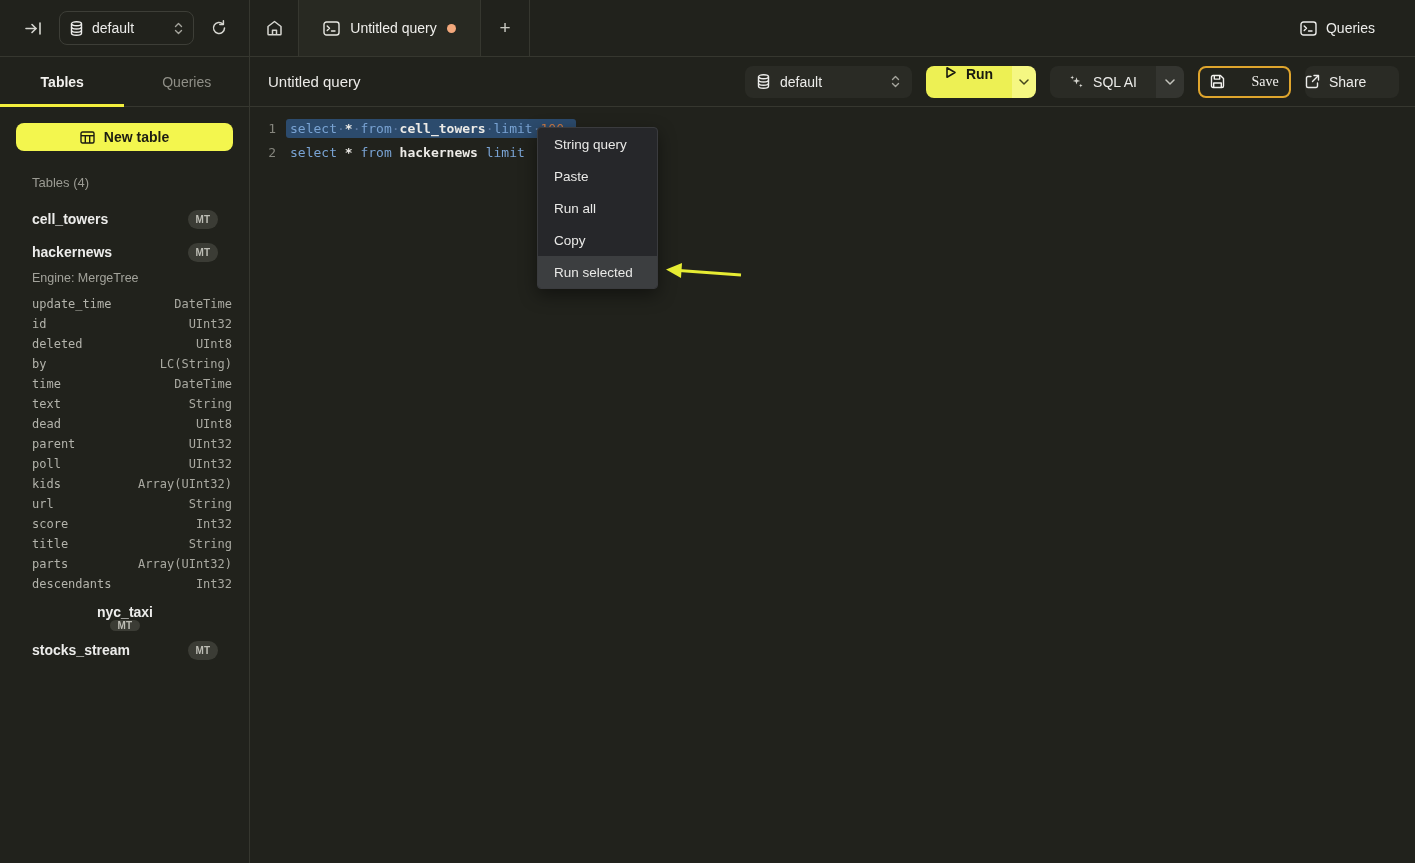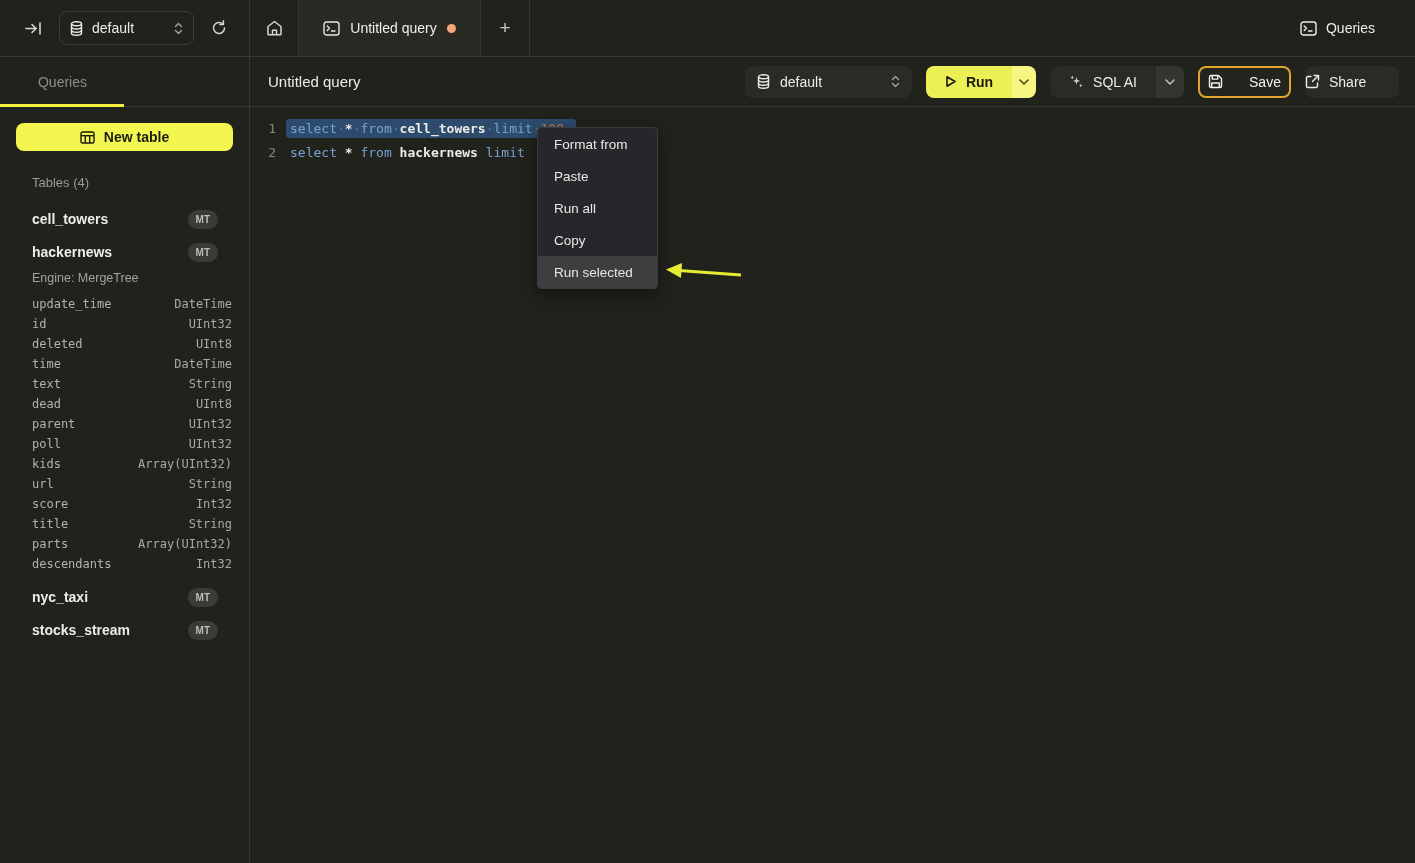--- a/index.html
+++ b/index.html
@@ -56,41 +56,41 @@
   .mt-badge { min-width:30px; height:19px; border-radius:10px; background:#3b3c35; color:#bdbdb5;
     font-size:10px; font-weight:700; letter-spacing:.4px; display:flex; align-items:center; justify-content:center; padding:0 7px; }
   .row-cell-towers { margin-top:13px; }
   .row-hackernews { margin-top:7px; }
   .engine-line { margin:6px 0 0 32px; font-size:12.5px; color:#a3a39b; }
   .columns { margin-top:9px; }
   .col-row { height:20px; display:flex; align-items:center; justify-content:space-between;
     padding:0 17px 0 32px; font-family:"DejaVu Sans Mono", monospace; font-size:12px; }
   .col-name { color:#b3b3ab; }
   .col-type { color:#a9a9a1; }
-  .row-nyc-taxi { margin-top:10px; }
+  .row-nyc-taxi { margin-top:10px;flex-direction:column; }
   .row-stocks { margin-top:7px; }
 
   
   .main-toolbar { position:absolute; left:250px; top:57px; width:1165px; height:50px;
     display:flex; align-items:center; padding:0 16px 0 18px; border-bottom:1px solid #36372f; }
   .query-title { font-size:15px; color:#ecebe8; }
   .toolbar-right { margin-left:auto; display:flex; align-items:center; gap:14px; }
   .db-select-main { width:167px; height:32px; background:#2a2b25; border-radius:8px;
     display:flex; align-items:center; padding:0 12px; gap:10px; cursor:pointer; color:#ececea; }
   .db-select-main .lbl { flex:1; font-size:14px; }
   .split-btn { height:32px; border-radius:8px; overflow:hidden; display:flex; cursor:pointer; }
-  .run-main { width:86px; background:#edf054; color:#191a10; display:flex; align-items:center; justify-content:center;
+  .run-main { width:86px; background:#edf054; color:#191a10; display:flex; align-items:flex-start; justify-content:center;
     gap:9px; font-size:14px; font-weight:600; }
   .run-caret { width:24px; background:#f5f782; color:#45461c; display:flex; align-items:center; justify-content:center; }
   .sqlai-main { width:106px; background:#2a2b25; color:#ececea; display:flex; align-items:center; justify-content:center;
     gap:9px; font-size:14px; }
   .sqlai-caret { width:28px; background:#343530; color:#c3c3bc; display:flex; align-items:center; justify-content:center; }
   .save-btn { width:93px; height:32px; background:#23241e; border:2px solid #dfa52d; border-radius:8px;
     display:flex; align-items:center; justify-content:center; gap:26px; color:#f2f1ee; font-size:14px;
-    font-family:Liberation Sans, sans-serif; cursor:pointer; }
+    font-family:Liberation Serif, serif; cursor:pointer; }
   .share-btn { width:94px; height:32px; background:#2a2b25; border:none; border-radius:8px;
     display:flex; align-items:center; justify-content:flex-start; gap:9px; color:#ececea; font-size:14px;
     font-family:inherit; cursor:pointer; }
 
   
   .editor { position:absolute; left:250px; top:107px; width:1165px; height:756px; padding-top:9px; }
   .code-line { height:24px; display:flex; align-items:center;
     font-family:"DejaVu Sans Mono", monospace; font-size:13px; }
   .gutter-num { width:26px; text-align:right; color:#85857d; flex:none; }
   .line-text { margin-left:14px; white-space:pre; }
@@ -184,20 +184,23 @@
             <polyline points="4.2,5 6.5,7.2 4.2,9.4"></polyline>
             <line x1="8.5" y1="10" x2="12" y2="10"></line>
         </svg>
       </span>
       <span>Queries</span>
     </div>
   </header>
 
   <aside class="sidebar">
     <div class="side-tabs">
+      <div class="side-tab active">
+        <span>Tables</span>
+      </div>
       <div class="side-tab inactive">
         <span>Queries</span>
       </div>
       <div class="side-tab-underline"></div>
     </div>
 
     <button class="new-table-btn">
       <span>
         <svg width="15" height="13" viewBox="0 0 15 13" fill="none" stroke="currentColor" stroke-width="1.4">
           <rect x="1" y="1" width="13" height="11" rx="1.5"></rect>
@@ -228,20 +231,24 @@
           <span class="col-name">update_time</span>
           <span class="col-type">DateTime</span>
         </div>
       <div class="col-row">
           <span class="col-name">id</span>
           <span class="col-type">UInt32</span>
         </div>
       <div class="col-row">
           <span class="col-name">deleted</span>
           <span class="col-type">UInt8</span>
+        </div>
+      <div class="col-row">
+          <span class="col-name">by</span>
+          <span class="col-type">LC(String)</span>
         </div>
       <div class="col-row">
           <span class="col-name">time</span>
           <span class="col-type">DateTime</span>
         </div>
       <div class="col-row">
           <span class="col-name">text</span>
           <span class="col-type">String</span>
         </div>
       <div class="col-row">
@@ -381,21 +388,21 @@
       <span class="gutter-num">1</span>
       <span class="line-text"><span class="sel"><span class="tk kw">select</span><span class="tk ws">·</span><span class="tk op">*</span><span class="tk ws">·</span><span class="tk kw">from</span><span class="tk ws">·</span><span class="tk id">cell_towers</span><span class="tk ws">·</span><span class="tk kw">limit</span><span class="tk ws">·</span><span class="tk num">100</span><span class="tk ws">·</span></span></span>
     </div>
     <div class="code-line">
       <span class="gutter-num">2</span>
       <span class="line-text"><span class="tk kw">select </span><span class="tk op">* </span><span class="tk kw">from </span><span class="tk id">hackernews </span><span class="tk kw">limit </span></span>
     </div>
   </div>
 
   <div class="context-menu">
-    <div class="menu-item">Format from</div>
+    <div class="menu-item">String query</div>
     <div class="menu-item">Paste</div>
     <div class="menu-item">Run all</div>
     <div class="menu-item">Copy</div>
     <div class="menu-item highlighted">Run selected</div>
   </div>
 
   <svg class="anno-arrow" width="84" height="28" viewBox="0 0 84 28">
     <line x1="78" y1="18" x2="16" y2="13.5" stroke="#e6ec33" stroke-width="3"></line>
     <polygon points="3,12.5 19,6 18,21" fill="#e6ec33"></polygon>
   </svg>

